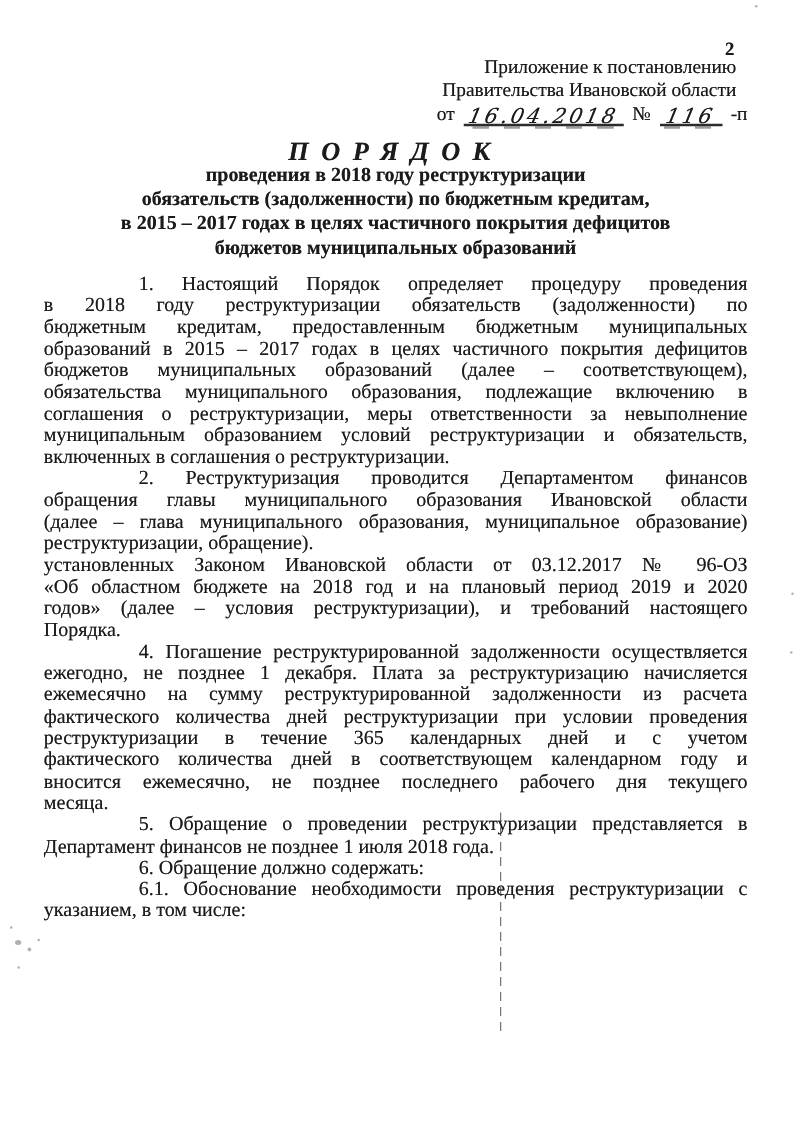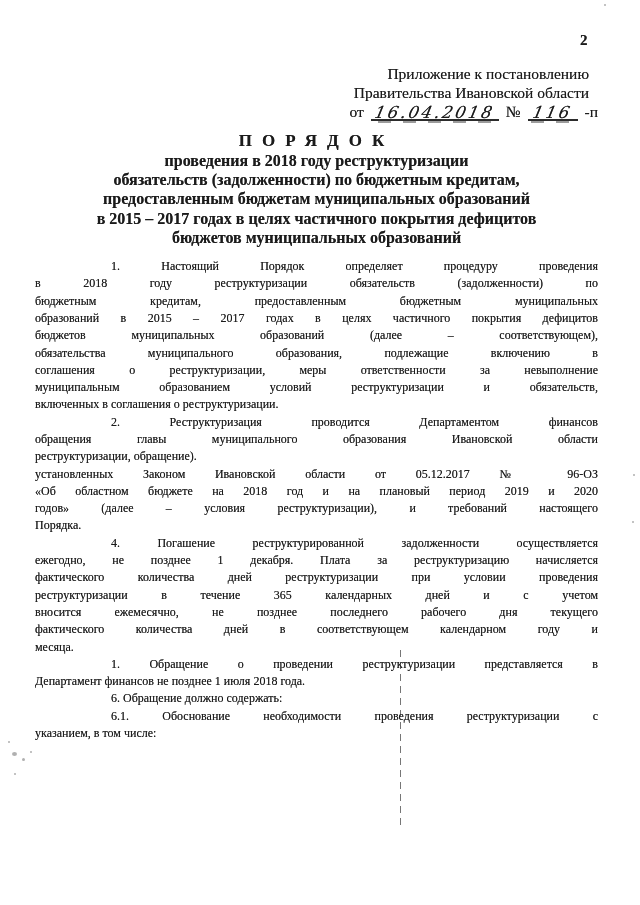--- a/index.html
+++ b/index.html
@@ -12,21 +12,21 @@
     overflow:hidden;
     text-shadow:0 0 .5px rgba(25,25,25,.65);
   }
   
   .pagenum{
     position:absolute;top:32px;left:580px;
     font-size:15px;font-weight:bold;
   }
   
   .header{
-    margin:64px 42px 0 35px;
+    margin:44px 42px 0 35px;
     text-align:right;
     font-size:15.5px;
     line-height:19px;
   }
   .h-line{padding-right:9px;}
   .h-ref{
     padding-right:0;
     display:flex;justify-content:flex-end;align-items:flex-end;
     gap:7px;height:19px;
   }
@@ -56,28 +56,29 @@
   }
   
   .title{
     margin:10px 42px 0 35px;
     text-align:center;
     font-weight:bold;
     font-size:16px;
     line-height:19.2px;
   }
   .t-main{
-    font-size:17px;
+    font-size:21px;
     letter-spacing:10px;
     line-height:20px;
+    font-style:italic;
   }
   
   .docbody{
     margin:11px 42px 0 35px;
-    font-size:12px;
+    font-size:16px;
     line-height:17.3px;
     font-family:Liberation Serif, serif;
   }
   .para{margin:0;}
   .ln{
     text-align:justify;
     text-align-last:justify;
   }
   .ln.end{text-align-last:left;}
   .ln.ind{padding-left:76px;}
@@ -112,21 +113,20 @@
       <span>№</span>
       <span class="blank num-blank"><span class="hand">116</span></span>
       <span>-п</span>
     </div>
   </div>
 
   <div class="title">
     <div class="t-line t-main">ПОРЯДОК</div>
     <div class="t-line">проведения в 2018 году реструктуризации</div>
     <div class="t-line">обязательств (задолженности) по бюджетным кредитам,</div>
-    <div class="t-line">предоставленным бюджетам муниципальных образований</div>
     <div class="t-line">в 2015 – 2017 годах в целях частичного покрытия дефицитов</div>
     <div class="t-line">бюджетов муниципальных образований</div>
   </div>
 
   <div class="docbody">
 
     <div class="para">
       <div class="ln ind">1. Настоящий Порядок определяет процедуру проведения</div>
       <div class="ln">в 2018 году реструктуризации обязательств (задолженности) по</div>
       <div class="ln">бюджетным кредитам, предоставленным бюджетным муниципальных</div>
@@ -134,42 +134,44 @@
       <div class="ln">бюджетов муниципальных образований (далее – соответствующем),</div>
       <div class="ln">обязательства муниципального образования, подлежащие включению в</div>
       <div class="ln">соглашения о реструктуризации, меры ответственности за невыполнение</div>
       <div class="ln">муниципальным образованием условий реструктуризации и обязательств,</div>
       <div class="ln end">включенных в соглашения о реструктуризации.</div>
     </div>
 
     <div class="para">
       <div class="ln ind">2. Реструктуризация проводится Департаментом финансов</div>
       <div class="ln">обращения главы муниципального образования Ивановской области</div>
+      <div class="ln">(далее – глава муниципального образования, муниципальное образование)</div>
       <div class="ln end">реструктуризации, обращение).</div>
     </div>
 
     <div class="para">
-      <div class="ln">установленных Законом Ивановской области от 05.12.2017 № 96-ОЗ</div>
+      <div class="ln">установленных Законом Ивановской области от 03.12.2017 № 96-ОЗ</div>
       <div class="ln">«Об областном бюджете на 2018 год и на плановый период 2019 и 2020</div>
       <div class="ln">годов» (далее – условия реструктуризации), и требований настоящего</div>
       <div class="ln end">Порядка.</div>
     </div>
 
     <div class="para">
       <div class="ln ind">4. Погашение реструктурированной задолженности осуществляется</div>
       <div class="ln">ежегодно, не позднее 1 декабря. Плата за реструктуризацию начисляется</div>
+      <div class="ln">ежемесячно на сумму реструктурированной задолженности из расчета</div>
       <div class="ln">фактического количества дней реструктуризации при условии проведения</div>
       <div class="ln">реструктуризации в течение 365 календарных дней и с учетом</div>
+      <div class="ln">фактического количества дней в соответствующем календарном году и</div>
       <div class="ln">вносится ежемесячно, не позднее последнего рабочего дня текущего</div>
-      <div class="ln">фактического количества дней в соответствующем календарном году и</div>
       <div class="ln end">месяца.</div>
     </div>
 
     <div class="para">
-      <div class="ln ind">1. Обращение о проведении реструктуризации представляется в</div>
+      <div class="ln ind">5. Обращение о проведении реструктуризации представляется в</div>
       <div class="ln end">Департамент финансов не позднее 1 июля 2018 года.</div>
     </div>
 
     <div class="para">
       <div class="ln ind end">6. Обращение должно содержать:</div>
     </div>
 
     <div class="para">
       <div class="ln ind">6.1. Обоснование необходимости проведения реструктуризации с</div>
       <div class="ln end">указанием, в том числе:</div>

